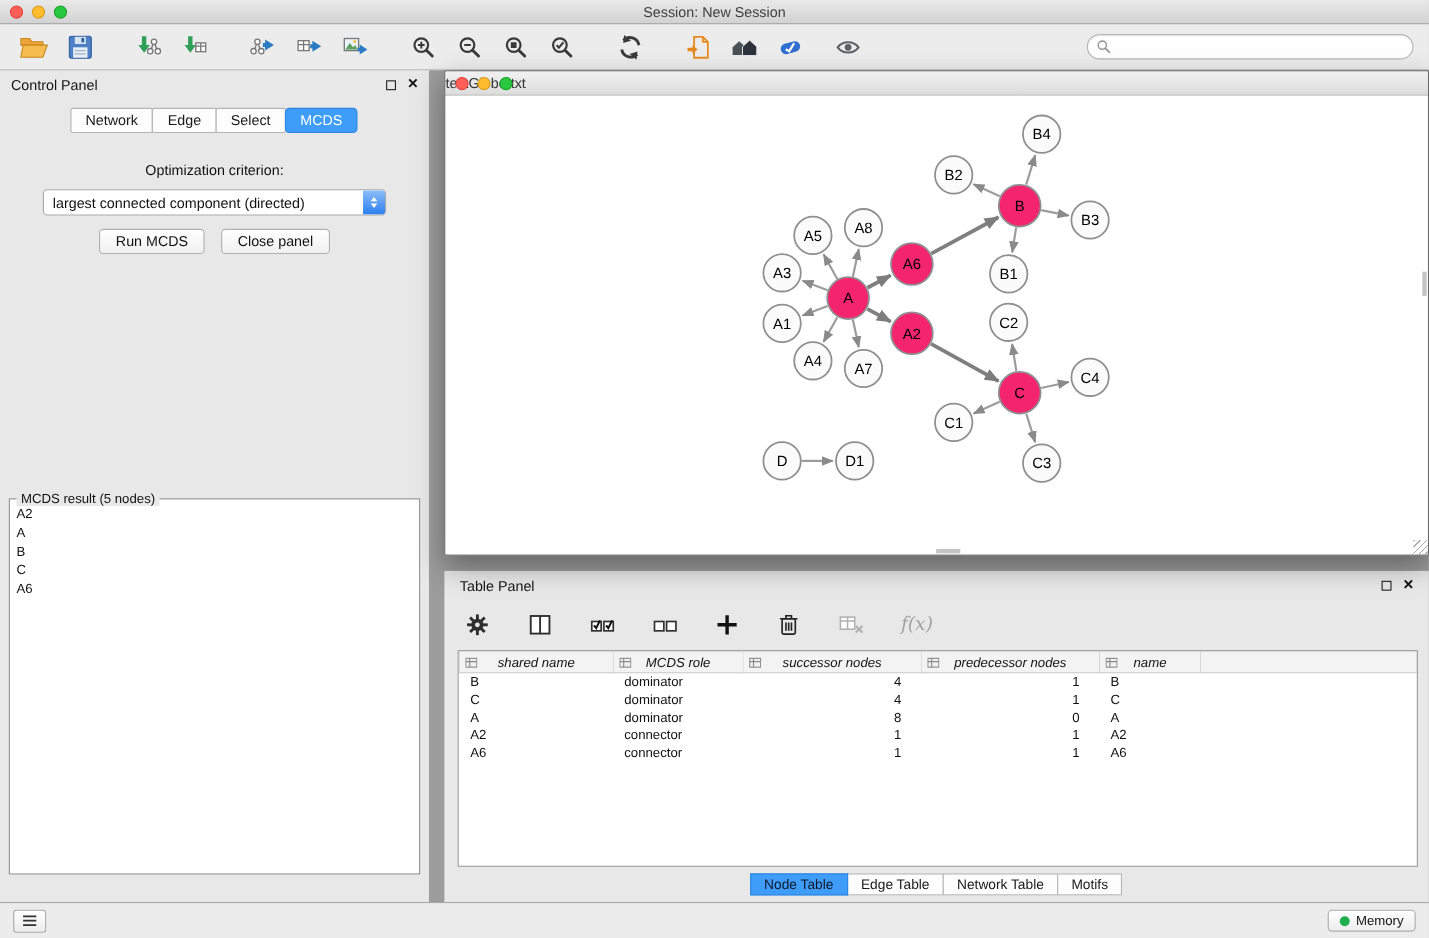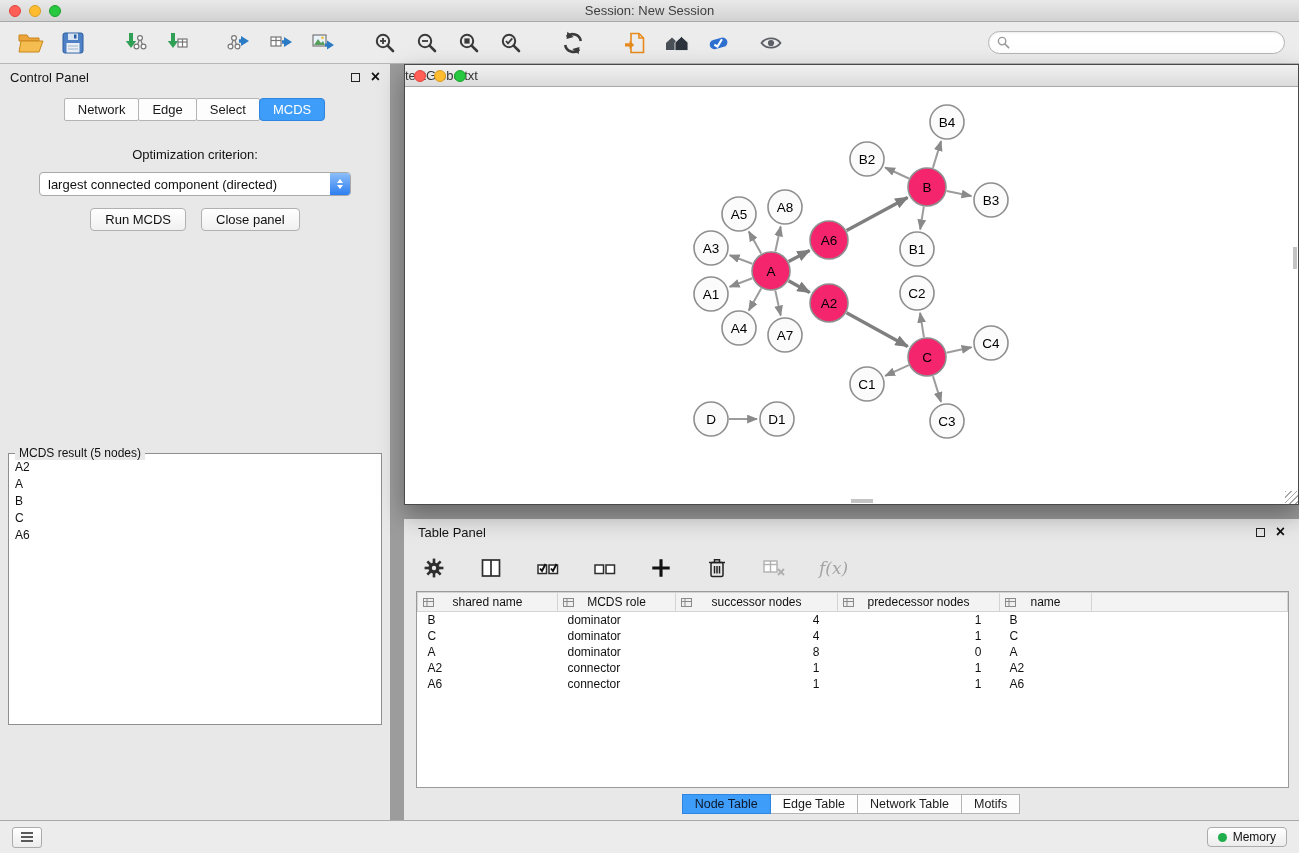--- a/index.html
+++ b/index.html
@@ -58,21 +58,21 @@
   .tri-up { width:0; height:0; border-left:3.5px solid transparent; border-right:3.5px solid transparent;
             border-bottom:4.5px solid #fff; margin-bottom:2.5px; }
   .tri-down { width:0; height:0; border-left:3.5px solid transparent; border-right:3.5px solid transparent;
               border-top:4.5px solid #fff; }
   .cp-buttons { display:flex; justify-content:center; gap:15px; margin-top:12px; }
   .mac-btn { font-size:13px; padding:3px 14px; background:linear-gradient(#ffffff,#f0f0f0);
              border:1px solid #b1b1b1; border-radius:4px; color:#111;
              font-family:"Liberation Sans", sans-serif; }
 
   .result-box { margin:222px 8px 0 8px; border:1px solid #8f8f8f; background:#fff;
-                height:272px; position:relative; }
+                height:342px; position:relative; }
   .result-title { position:absolute; top:-8px; left:6px; background:#e8e8e8; font-size:12px;
                   padding:0 4px; color:#111; }
   .result-list { padding:5px 2px; font-size:12px; color:#111; }
   .result-item { padding:1px 4px; line-height:15px; }
 
   
   .workspace { flex:1; background:#9c9c9c; padding-left:13px; display:flex; flex-direction:column; min-width:0; }
 
   .network-window { height:441px; flex:0 0 441px; background:#fff; border:1px solid #4a4a4a;
                     display:flex; flex-direction:column; box-shadow:0 10px 24px rgba(0,0,0,.35); position:relative; }
@@ -89,21 +89,21 @@
 
   
   .table-panel { flex:1; background:#e8e8e8; margin-top:14px; display:flex; flex-direction:column; min-height:0; }
   .tp-header { height:26px; flex:0 0 26px; display:flex; align-items:center; padding:0 14px; font-size:13px; color:#141414; }
   .tp-toolbar { height:46px; flex:0 0 46px; display:flex; align-items:center; padding:0 18px; gap:33px; }
   .tp-btn { background:none; border:none; padding:0; display:flex; align-items:center; justify-content:center; }
   .fx { font-family:"DejaVu Serif", serif; font-style:italic; font-size:17px; color:#a3a3a3; }
   .tp-table-wrap { flex:1; margin:0 10px 0 12px; background:#fff; border:1px solid #9a9a9a; overflow:hidden; }
   table.node-table { border-collapse:collapse; width:100%; font-size:12px; table-layout:fixed; color:#111; }
   .node-table thead th { background:#f3f3f3; border:1px solid #d4d4d4; height:19px; font-weight:normal;
-                         position:relative; font-size:12px; }
+                         position:relative; font-size:12px;font-style:italic; }
   .th-icon { position:absolute; left:5px; top:4px; }
   .node-table tbody td { height:16px; padding:0 0 0 10px; white-space:nowrap; overflow:hidden; }
   .node-table tbody td:nth-child(3), .node-table tbody td:nth-child(4) { text-align:right; padding-right:18px; }
   .tp-tabs { height:32px; flex:0 0 32px; display:flex; align-items:center; justify-content:center; }
   .tp-tab { font-size:12.5px; padding:2px 12px; background:#fdfdfd; border:1px solid #b4b4b4;
             margin-left:-1px; color:#1a1a1a; }
   .tp-tab.active { background:#3e9df8; border-color:#2f85e0; color:#0f172a; position:relative; z-index:1; }
 
   
   .statusbar { height:33px; flex:0 0 33px; background:#ececec; border-top:1px solid #a8a8a8;

